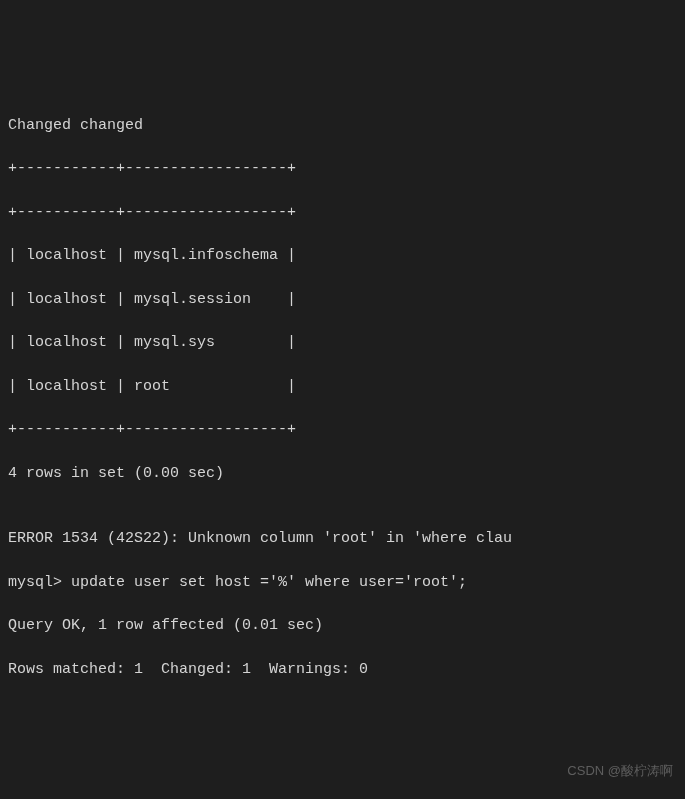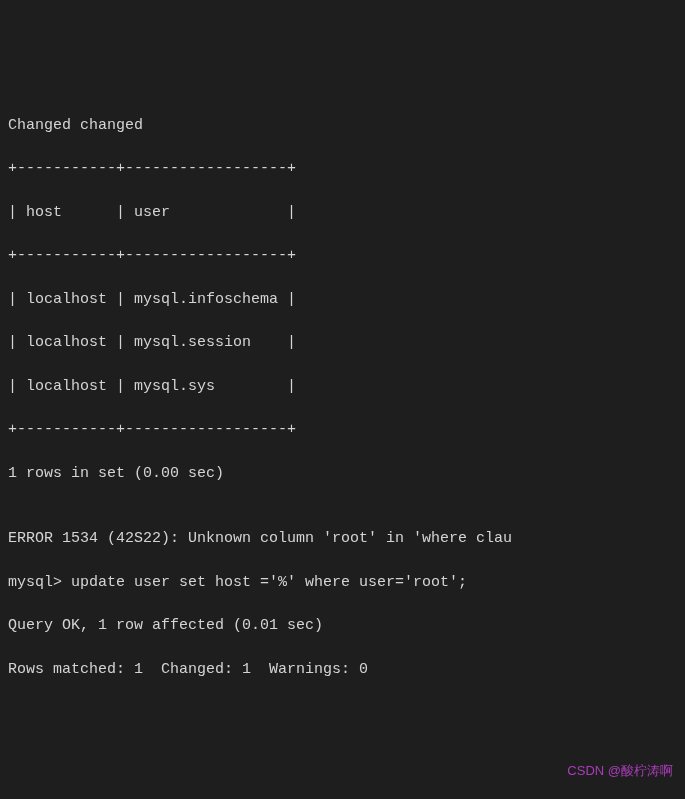--- a/index.html
+++ b/index.html
@@ -21,40 +21,40 @@
       position: relative;
     }
     .terminal-line {
       white-space: pre;
     }
     .watermark {
       position: absolute;
       bottom: 18px;
       right: 12px;
       font-size: 13px;
-      color: #d946ef;
+      color: #737373;
       font-family: Arial, sans-serif;
       opacity: 0.75;
     }
   </style>
 </head>
 <body>
 
 
 
 <div>
 <div class="terminal-line">Changed changed</div>
 <div class="terminal-line">+-----------+------------------+</div>
-<div class="terminal-line">| host      | user             |</div>
 <div class="terminal-line">+-----------+------------------+</div>
 <div class="terminal-line">| localhost | mysql.infoschema |</div>
 <div class="terminal-line">| localhost | mysql.session    |</div>
 <div class="terminal-line">| localhost | mysql.sys        |</div>
+<div class="terminal-line">| localhost | root             |</div>
 <div class="terminal-line">+-----------+------------------+</div>
-<div class="terminal-line">1 rows in set (0.00 sec)</div>
+<div class="terminal-line">4 rows in set (0.00 sec)</div>
 <div class="terminal-line"></div>
 <div class="terminal-line">ERROR 1534 (42S22): Unknown column 'root' in 'where clau</div>
 <div class="terminal-line">mysql&gt; update user set host ='%' where user='root';</div>
 <div class="terminal-line">Query OK, 1 row affected (0.01 sec)</div>
 <div class="terminal-line">Rows matched: 1  Changed: 1  Warnings: 0</div>
 <div class="terminal-line"></div>
 
 
 
 

